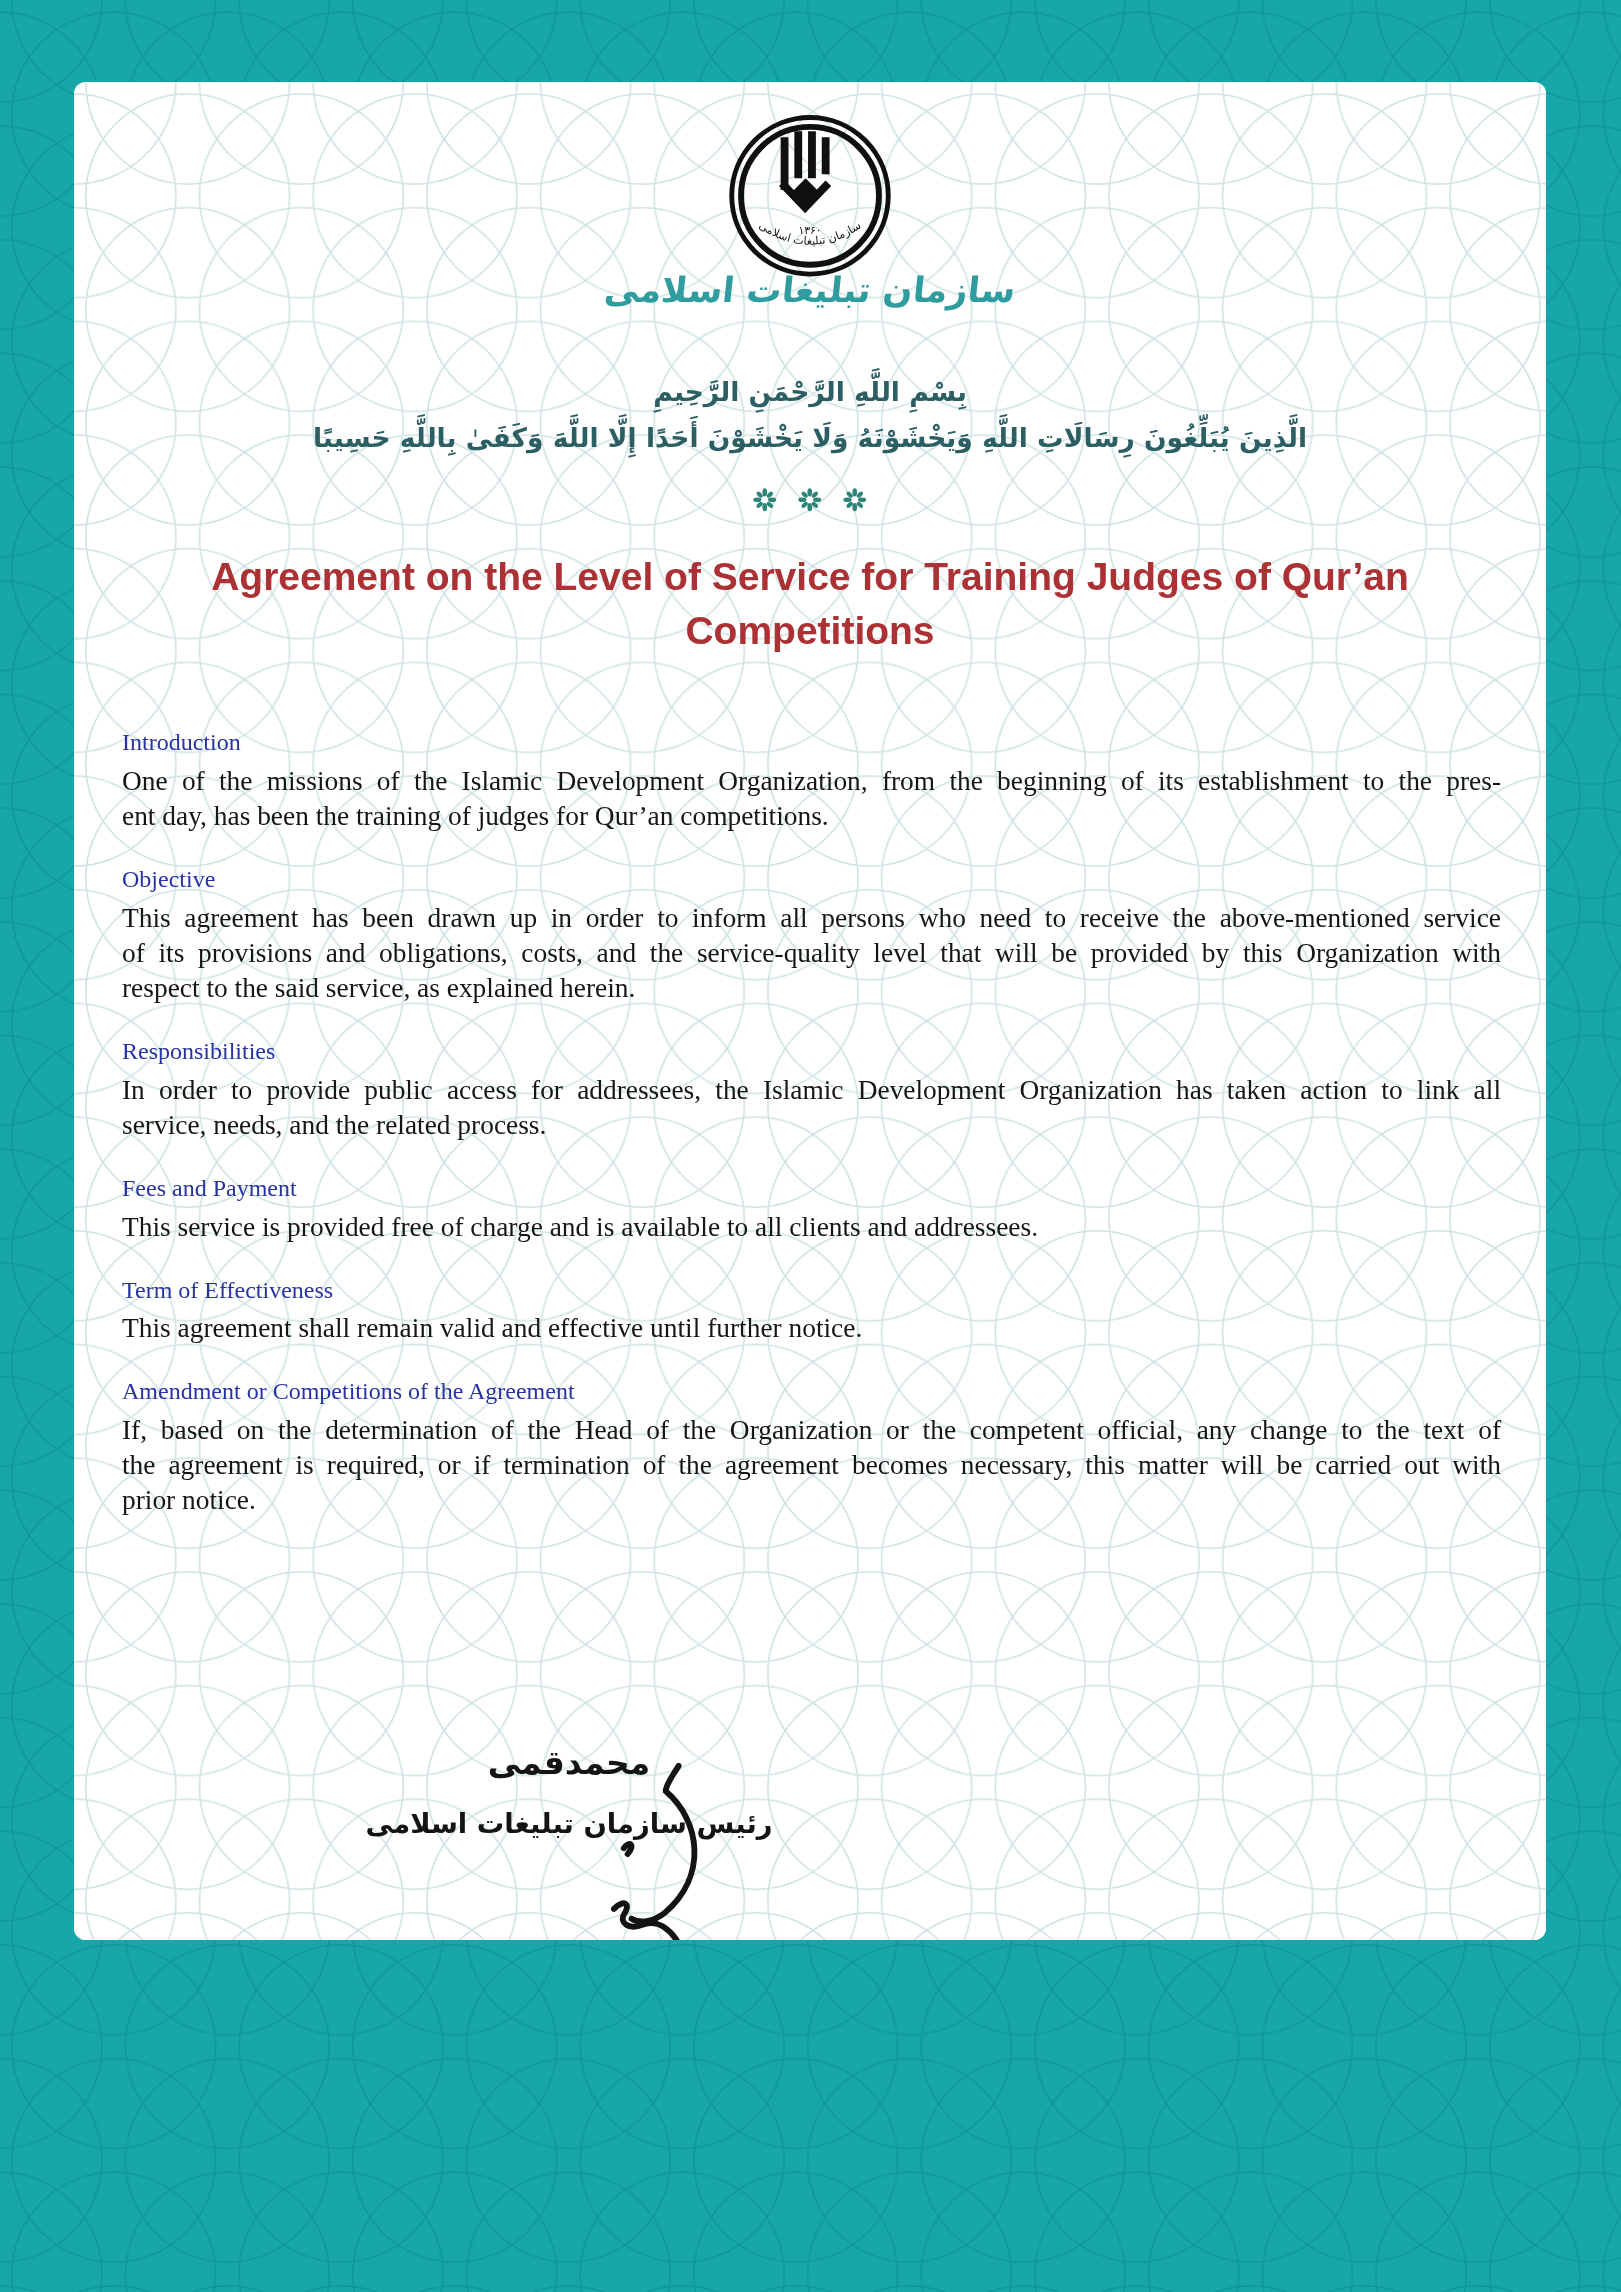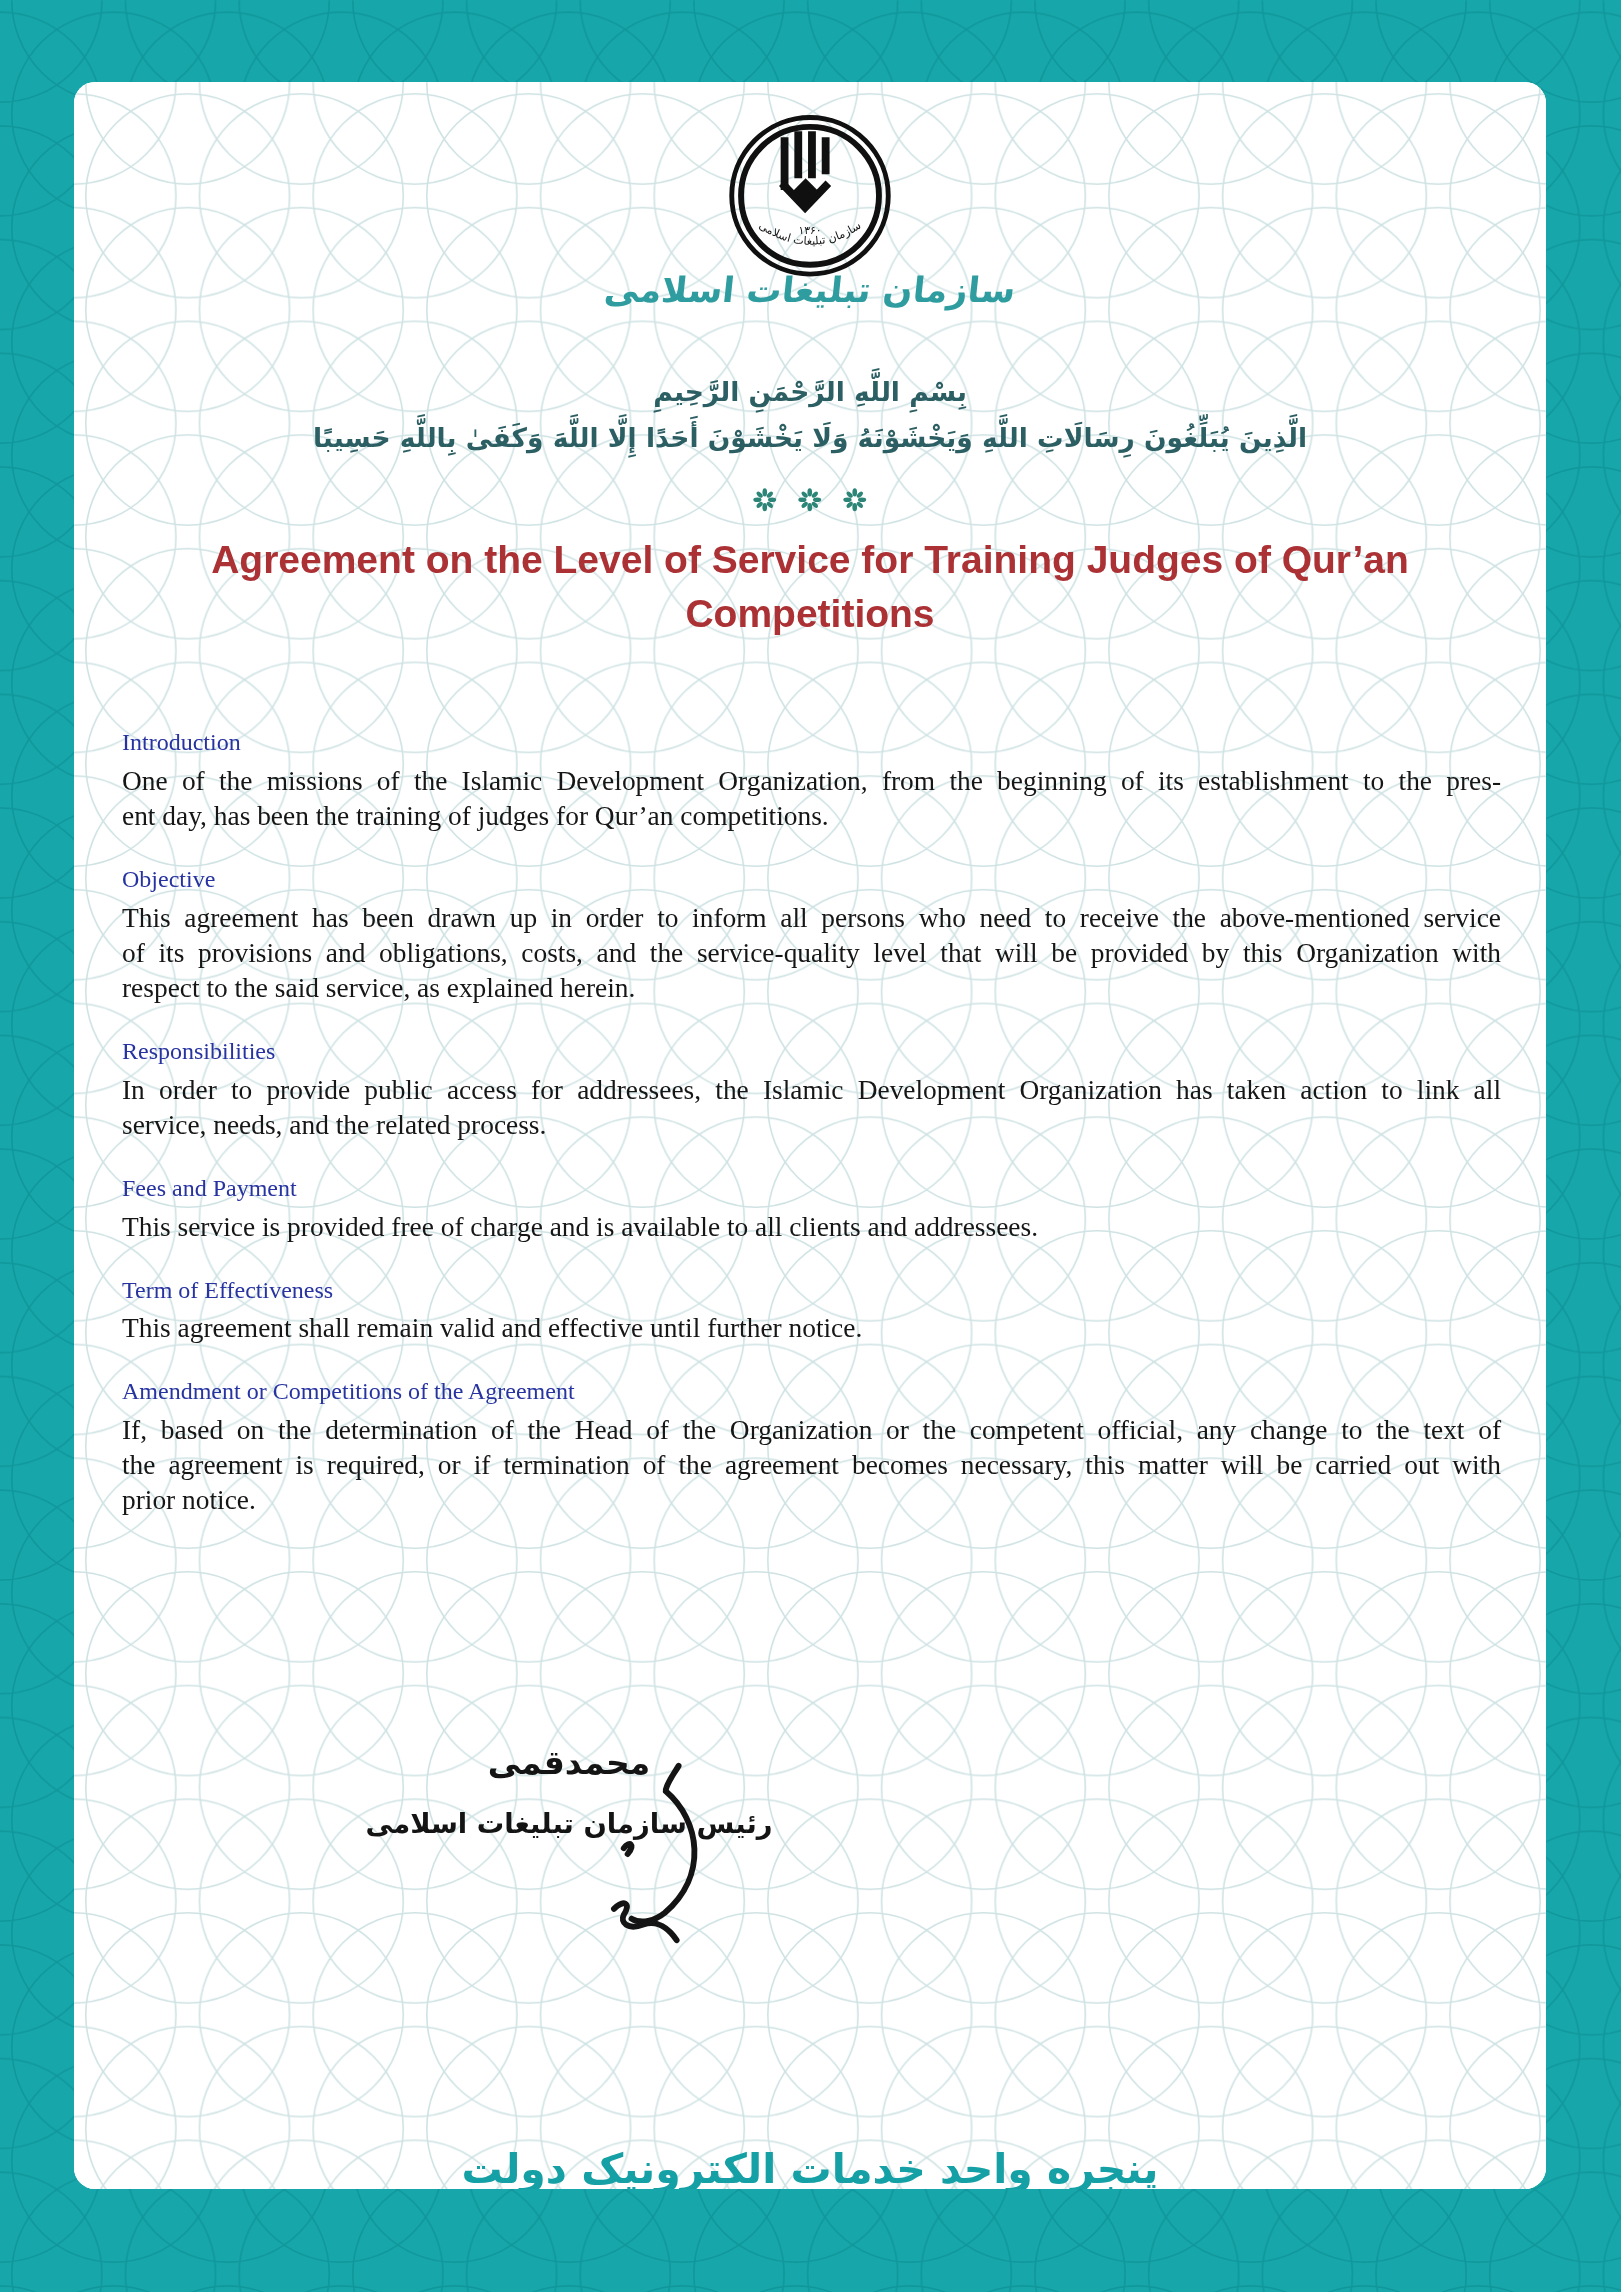--- a/index.html
+++ b/index.html
@@ -4,42 +4,42 @@
 <style>
   html,body{margin:0;padding:0;}
   body{
     width:1621px;height:2293px;position:relative;overflow:hidden;
     background:#17a7ab;
     font-family:"Liberation Serif", serif;
   }
   .bg-svg{position:absolute;left:0;top:0;display:block;}
   .page{position:absolute;left:0;top:0;width:1621px;height:2293px;}
   .card{
-    position:absolute;left:74px;top:82px;width:1472px;height:2107px;
-    border-radius:21px;background:#ffffff;overflow:hidden;
+    position:absolute;left:74px;top:82px;width:1472px;height:1858px;
+    border-radius:12px;background:#ffffff;overflow:hidden;
   }
   .card .content{position:absolute;left:0;top:0;width:100%;height:100%;}
   .centered{position:absolute;left:0;right:0;text-align:center;}
   .logo-wrap{position:absolute;left:628px;top:15.7px;width:216px;height:225px;}
   .calligraphy{
     top:188px;font-family:"DejaVu Sans", sans-serif;font-weight:bold;
     font-size:35px;color:#2f9da0;transform:skewX(-6deg);
   }
   .bismillah{
     top:294px;font-family:"DejaVu Sans", sans-serif;font-weight:bold;
     font-size:26.5px;color:#2c5f63;
   }
   .verse{
     top:340px;font-family:"DejaVu Sans", sans-serif;font-weight:bold;
     font-size:26.5px;color:#2c5f63;
   }
   .ornaments{top:406px;}
   .ornaments svg{display:inline-block;margin:0 8.8px;vertical-align:middle;}
   .doc-title{
-    top:451px;margin:0;font-family:"Liberation Sans", sans-serif;
+    top:451px;margin:17px;font-family:"Liberation Sans", sans-serif;
     font-weight:bold;font-size:39px;line-height:54px;color:#ab3134;
   }
   .doc-title span{display:block;}
   .sections{position:absolute;left:48px;top:645px;width:1379px;}
   .sect{margin:0 0 30px 0;}
   .sect h2{
     margin:0 0 5.9px 0;font-weight:normal;font-size:24px;line-height:31px;
     color:#2733a0;font-family:"Liberation Serif", serif;
   }
   .bl{

